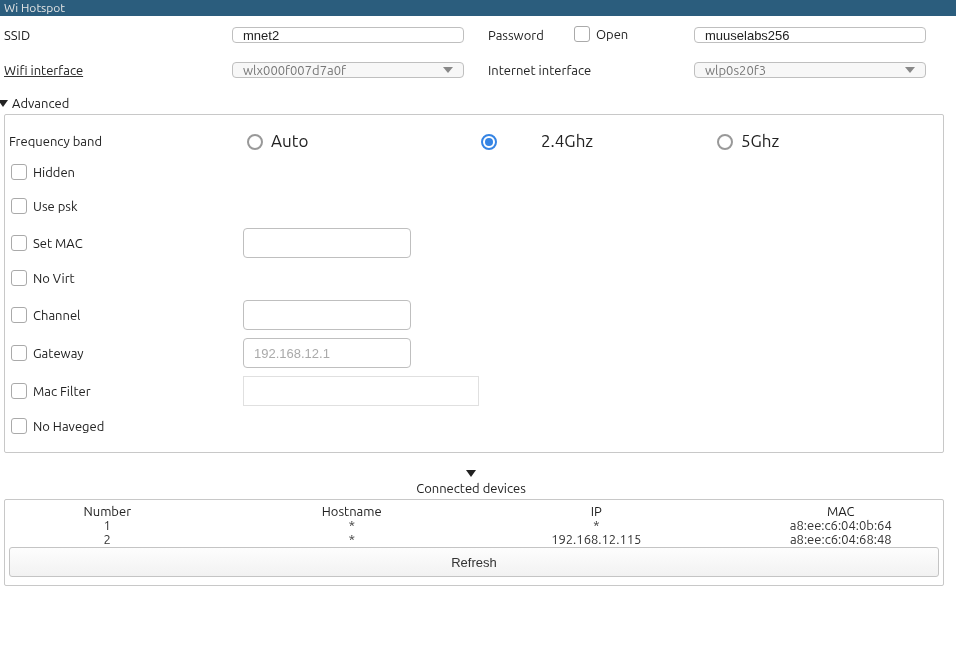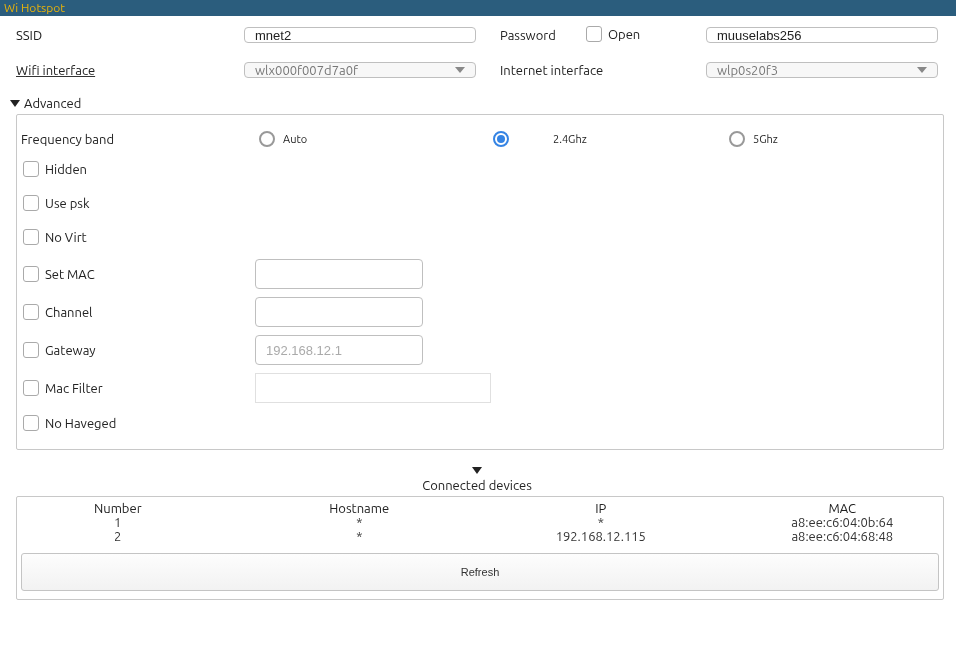--- a/index.html
+++ b/index.html
@@ -8,28 +8,28 @@
     font-family: "Ubuntu", "Segoe UI", Arial, sans-serif;
     font-size: 13px;
     color: #333;
     background: #fff;
     width: 956px;
     height: 666px;
     overflow: hidden;
   }
   .titlebar {
     background: #2b5d7d;
-    color: #eab308;
+    color: #e5e5e5;
     font-size: 12px;
     padding: 1px 4px;
     height: 16px;
     line-height: 14px;
   }
   .content {
-    padding: 10px 12px 8px 16px;
+    padding: 10px 12px 8px 4px;
   }
   .row {
     display: flex;
     align-items: center;
     margin-bottom: 18px;
   }
   .cell-label-1 { width: 228px; }
   .cell-input-1 { width: 232px; }
   .cell-label-2 { width: 110px; padding-left: 24px; }
   .cell-open    { width: 120px; }
@@ -66,21 +66,21 @@
 
   .checkbox {
     display: inline-flex; align-items: center; gap: 6px; font-size: 13px; color:#222;
     cursor: pointer;
   }
   .cb {
     width:16px;height:16px;border:1px solid #aaa;border-radius:3px;background:#fff; flex:0 0 16px;
   }
 
   .radio {
-    display:inline-flex; align-items:center; gap:8px; font-size:11px; color:#222;
+    display:inline-flex; align-items:flex-end; gap:8px; font-size:17px; color:#222;
     cursor:pointer;
   }
   .rb {
     width:16px;height:16px;border:2px solid #999;border-radius:50%;background:#fff;display:flex;align-items:center;justify-content:center;flex:0 0 16px;
   }
   .rb.sel { border-color:#3584e4; }
   .rb.sel .dot { width:8px;height:8px;border-radius:50%;background:#3584e4; }
 
   .section-header {
     display:flex; align-items:center; gap:4px; font-size:13px; color:#222;
@@ -124,26 +124,26 @@
     text-align:center;
     font-size:13px;
     color:#222;
     gap:48px;
   }
   .dev-head { margin-top:2px; }
   .dev-row  { color:#333; }
 
   .refresh-btn {
     width: 100%;
-    height: 38px;
-    margin-top: 10px;
+    height: 30px;
+    margin-top: 1px;
     border:1px solid #c4c4c4;
     background: linear-gradient(#fdfdfd,#f2f2f2);
     border-radius:3px;
-    font-size:11px;
+    font-size:13px;
     color:#333;
     cursor:pointer;
   }
 </style>
 </head>
 <body>
 
 <div class="titlebar">
   <span>Wi Hotspot</span>
 </div>
@@ -217,38 +217,38 @@
 
     <div class="adv-row compact">
       <div class="adv-label">
         <span class="checkbox">
           <span class="cb"></span>
           <span>Use psk</span>
         </span>
       </div>
     </div>
 
-    <div class="adv-row compact">
-      <div class="adv-label">
-        <span class="checkbox">
-          <span class="cb"></span>
-          <span>No Virt</span>
-        </span>
-      </div>
-    </div>
-
     <div class="adv-row">
       <div class="adv-label">
         <span class="checkbox">
           <span class="cb"></span>
           <span>Set MAC</span>
         </span>
       </div>
       <div class="adv-mid" style="width:168px;">
         <input type="text" class="tb disabled-input" value="" style="">
+      </div>
+    </div>
+
+    <div class="adv-row compact">
+      <div class="adv-label">
+        <span class="checkbox">
+          <span class="cb"></span>
+          <span>No Virt</span>
+        </span>
       </div>
     </div>
 
     <div class="adv-row">
       <div class="adv-label">
         <span class="checkbox">
           <span class="cb"></span>
           <span>Channel</span>
         </span>
       </div>

